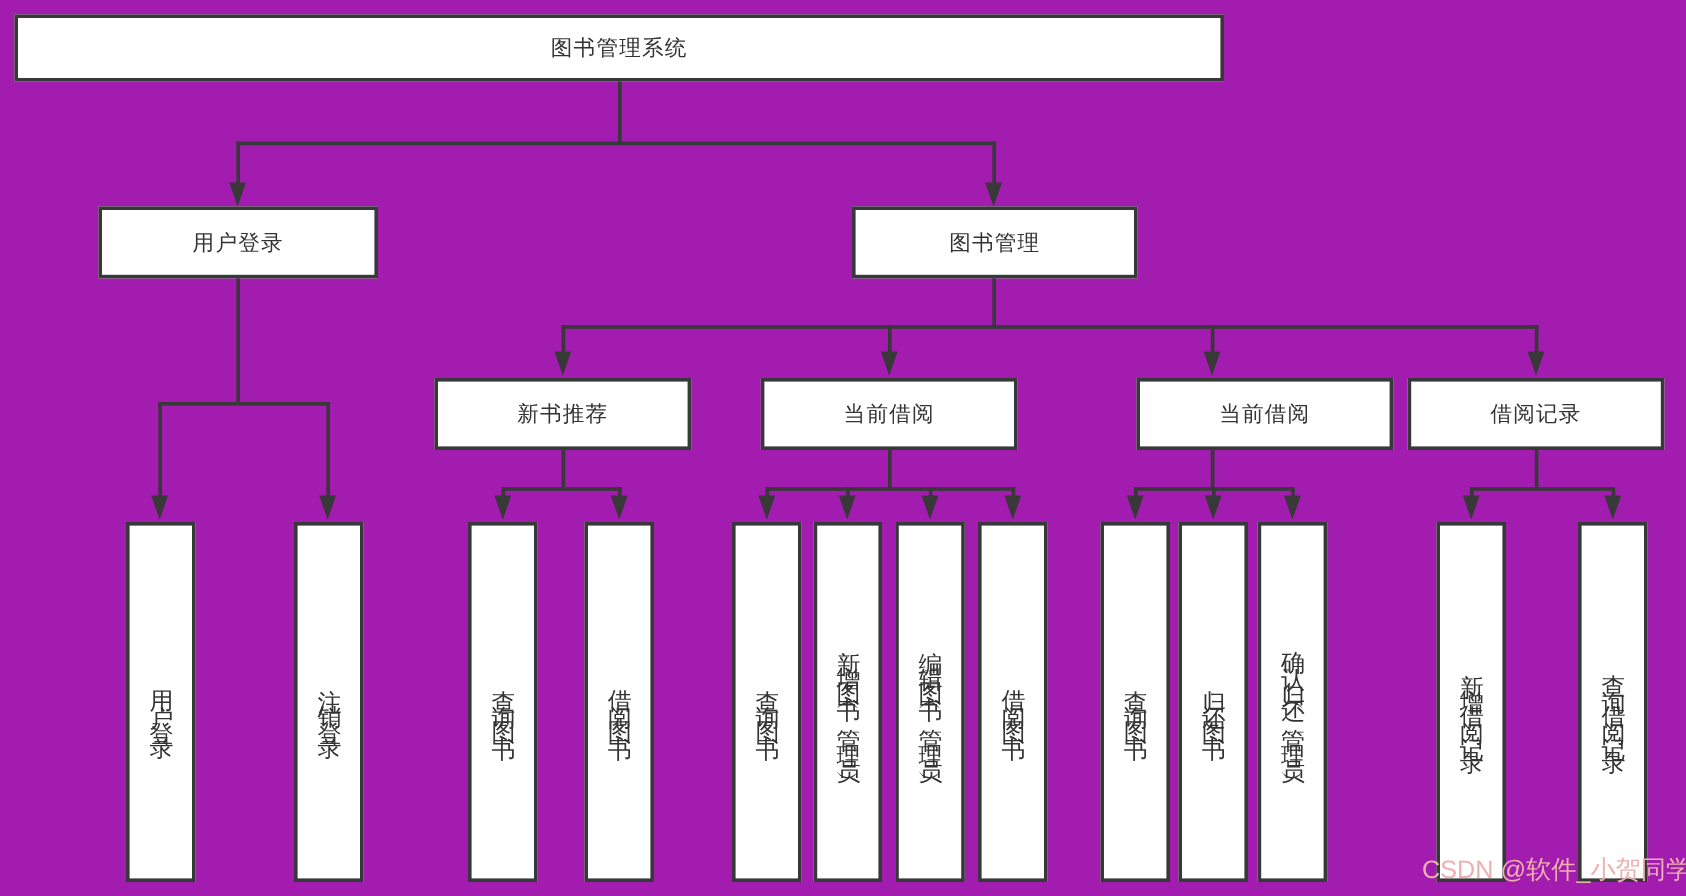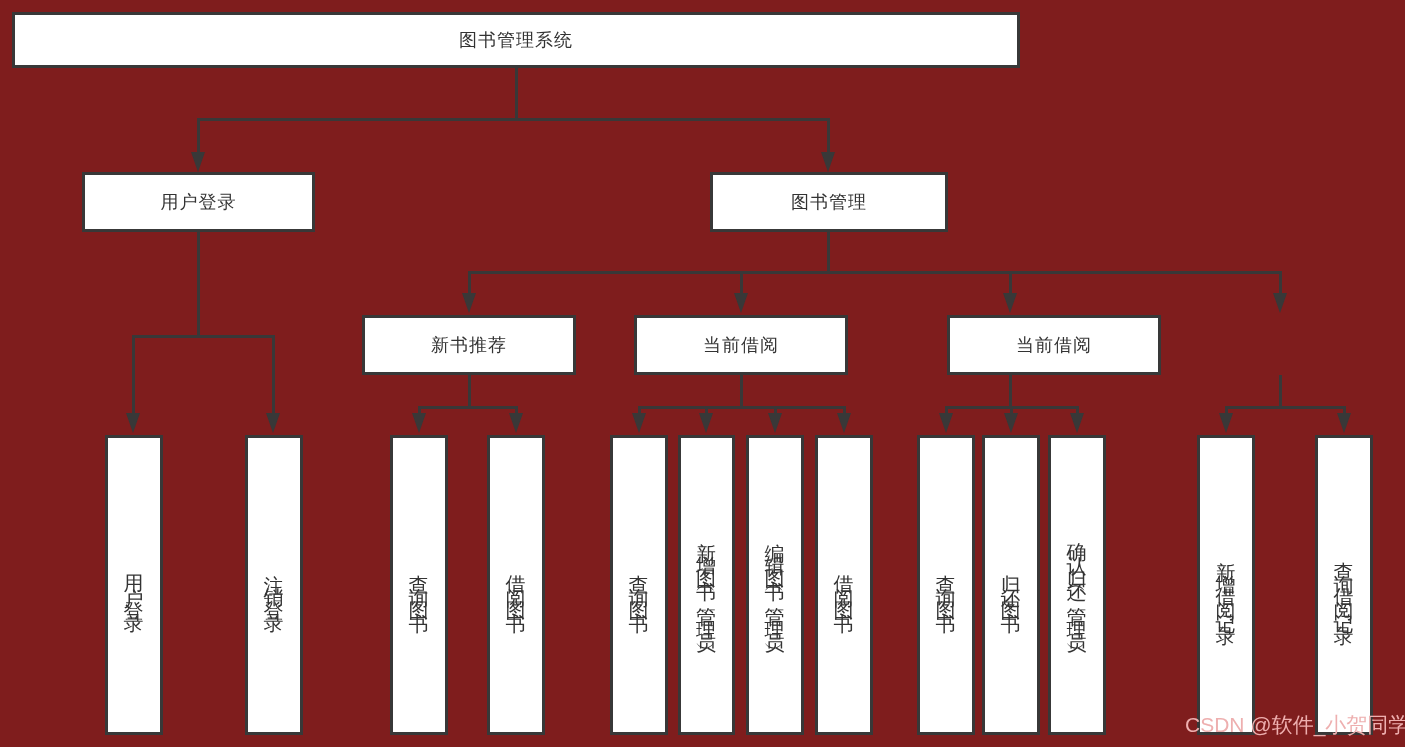--- a/index.html
+++ b/index.html
@@ -5,21 +5,21 @@
   html, body {
     margin: 0;
     padding: 0;
     background: #ffffff;
     font-family: "Liberation Sans", "DejaVu Sans", sans-serif;
   }
   .canvas {
     position: relative;
     width: 1405px;
     height: 747px;
-    background: #7f1d1d;
+    background: #a21caf;
     overflow: hidden;
   }
   
   .hnode {
     position: absolute;
     box-sizing: border-box;
     border: 3px solid #383838;
     background: #ffffff;
     display: flex;
     align-items: center;
@@ -77,20 +77,21 @@
   <div class="hnode" style="left:82px; top:172px; width:233px; height:60px;">用户登录</div>
 
   <div class="hnode" style="left:362px; top:315px; width:214px; height:60px;">新书推荐</div>
 
   <div class="hnode" style="left:710px; top:172px; width:238px; height:60px;">图书管理</div>
 
   <div class="hnode" style="left:634px; top:315px; width:214px; height:60px;">当前借阅</div>
 
   <div class="hnode" style="left:947px; top:315px; width:214px; height:60px;">当前借阅</div>
 
+  <div class="hnode" style="left:1173px; top:315px; width:214px; height:60px;">借阅记录</div>
 
   <div class="vnode" style="left:105px; top:435px; width:58px; height:300px;">用户登录</div>
 
   <div class="vnode" style="left:245px; top:435px; width:58px; height:300px;">注销登录</div>
 
   <div class="vnode" style="left:390px; top:435px; width:58px; height:300px;">查询图书</div>
 
   <div class="vnode" style="left:487px; top:435px; width:58px; height:300px;">借阅图书</div>
 
   <div class="vnode" style="left:610px; top:435px; width:58px; height:300px;">查询图书</div>

